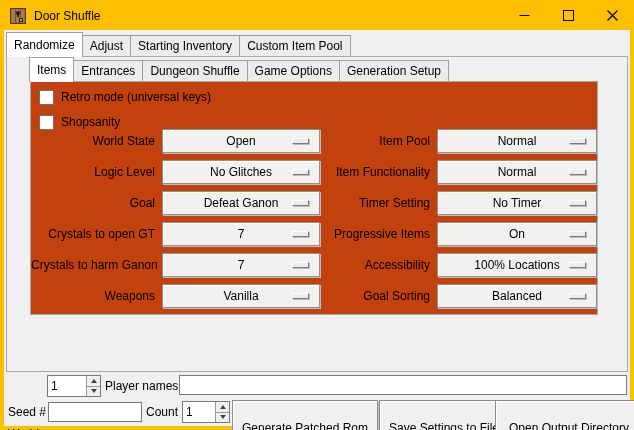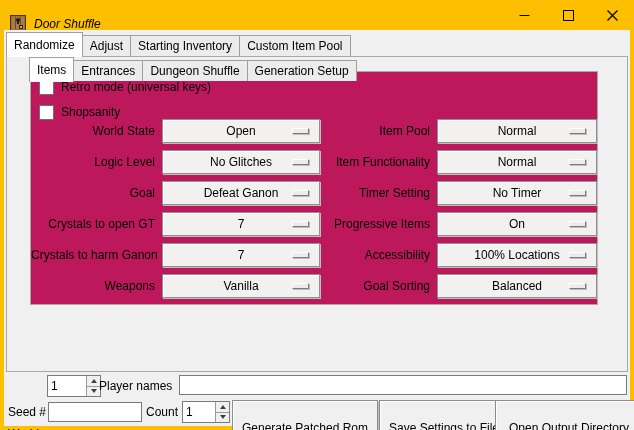--- a/index.html
+++ b/index.html
@@ -4,21 +4,21 @@
 <style>
   html,body { margin:0; padding:0; }
   body {
     width:634px; height:430px; position:relative; overflow:hidden;
     font-family:"Liberation Sans", sans-serif; font-size:12px; color:#000;
     background:#fdbf00;
   }
   .window { position:absolute; inset:0; background:#fdbf00; }
 
   
-  .titlebar { position:absolute; left:0; top:0; right:0; height:31px; display:flex; align-items:flex-end;font-style:italic; }
+  .titlebar { position:absolute; left:0; top:0; right:0; height:31px; display:flex; align-items:center; }
   .app-icon { margin-left:10px; width:16px; height:16px; flex:0 0 auto; }
   .title-text { margin-left:8px; font-size:12px; }
   .win-controls { margin-left:auto; display:flex; align-items:center; height:100%; }
   .winbtn { width:44px; height:30px; display:flex; align-items:center; justify-content:center; cursor:default; }
   .winbtn svg { display:block; }
 
   
   .client { position:absolute; left:4px; right:4px; top:30px; bottom:4px; background:#f0f0f0; }
 
   
@@ -31,22 +31,22 @@
   }
   .tab.selected { height:24px; line-height:24px; background:#ffffff; margin-bottom:-1px; z-index:3; position:relative; }
 
   .main-pane {
     position:absolute; left:2px; right:2px; top:26px; bottom:54px;
     background:#f0f0f0; border:1px solid #a9a9a9; z-index:1;
   }
 
   .sub-tabbar { height:24px; padding-left:22px; }
   .sub-pane {
-    position:absolute; left:23px; top:14px; width:566px; height:232px;
-    background:#be185d; border:1px solid #a9a9a9;
+    position:absolute; left:23px; top:24px; width:566px; height:232px;
+    background:#c2410c; border:1px solid #a9a9a9;
   }
 
   
   .check-row { position:absolute; left:8px; display:flex; align-items:center; height:18px; }
   .check-row.r0 { top:6px; }
   .check-row.r1 { top:31px; }
   .checkbox-box {
     width:13px; height:13px; background:#fff; border:1px solid #707070;
     margin-right:7px; flex:0 0 auto;
   }
@@ -141,20 +141,21 @@
       <div class="tab">Starting Inventory</div>
       <div class="tab">Custom Item Pool</div>
     </div>
 
     <div class="main-pane">
 
       <div class="tabbar sub-tabbar">
         <div class="tab selected">Items</div>
         <div class="tab">Entrances</div>
         <div class="tab">Dungeon Shuffle</div>
+        <div class="tab">Game Options</div>
         <div class="tab">Generation Setup</div>
       </div>
 
       <div class="sub-pane">
 
         <div class="check-row r0">
           <span class="checkbox-box"></span>
           <span>Retro mode (universal keys)</span>
         </div>
         <div class="check-row r1">
@@ -239,21 +240,21 @@
       <input class="spin-value" value="1" style="">
       <div class="spin-arrows">
         <div class="spin-btn">
             <span class="arr-up"></span>
           </div>
         <div class="spin-btn">
             <span class="arr-down"></span>
           </div>
       </div>
     </div>
-    <span class="footer-label" style="left:95px; top:346px;">Player names</span>
+    <span class="footer-label" style="left:101px; top:346px;">Player names</span>
     <input class="entry" style="left: 175px; top: 345px; width: 440px;" value="">
 
     <span class="footer-label" style="left:4px; top:372px;">Seed #</span>
     <input class="entry" style="left: 44px; top: 372px; width: 86px;" value="">
     <span class="footer-label" style="left:142px; top:372px;">Count</span>
     <div class="spinbox" style="left:178px; top:371px; width:46px;">
       <input class="spin-value" value="1" style="">
       <div class="spin-arrows">
         <div class="spin-btn">
             <span class="arr-up"></span>

